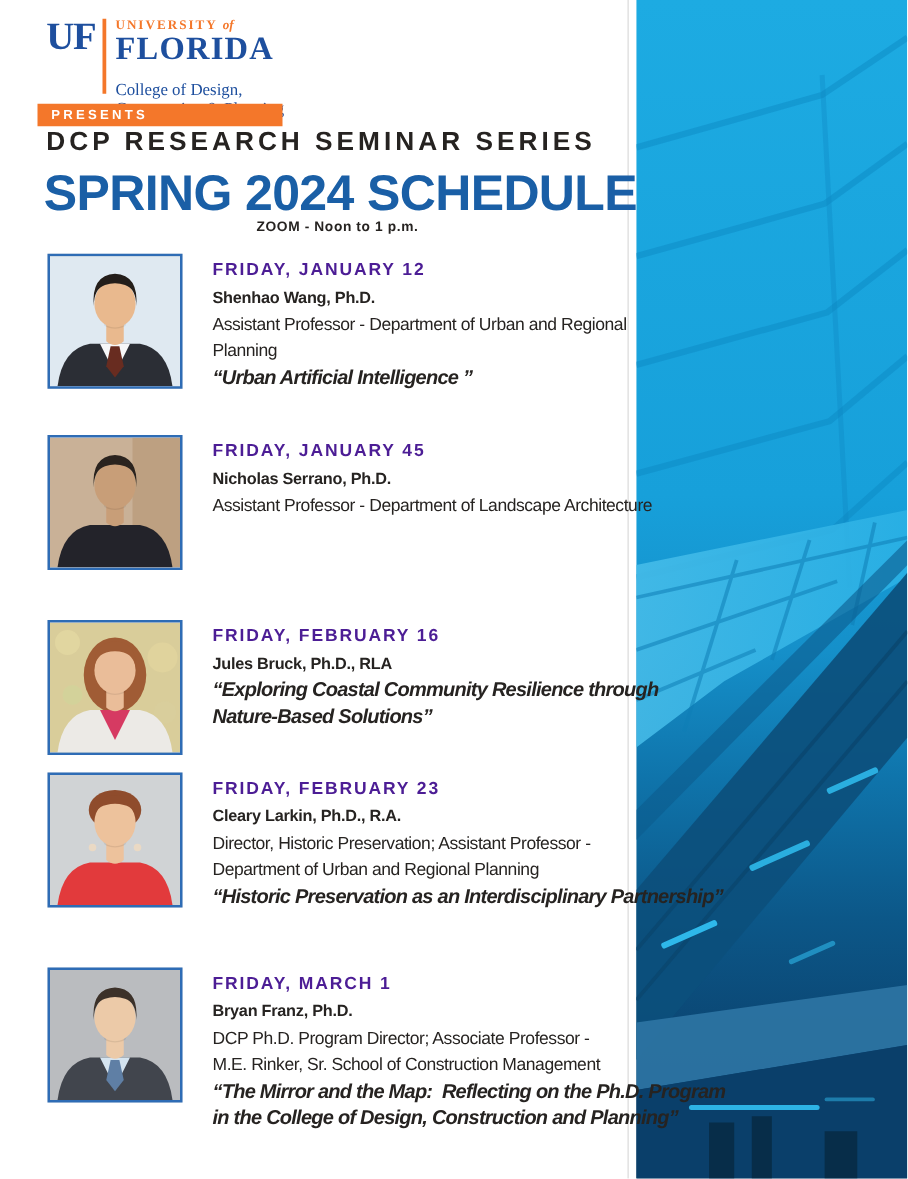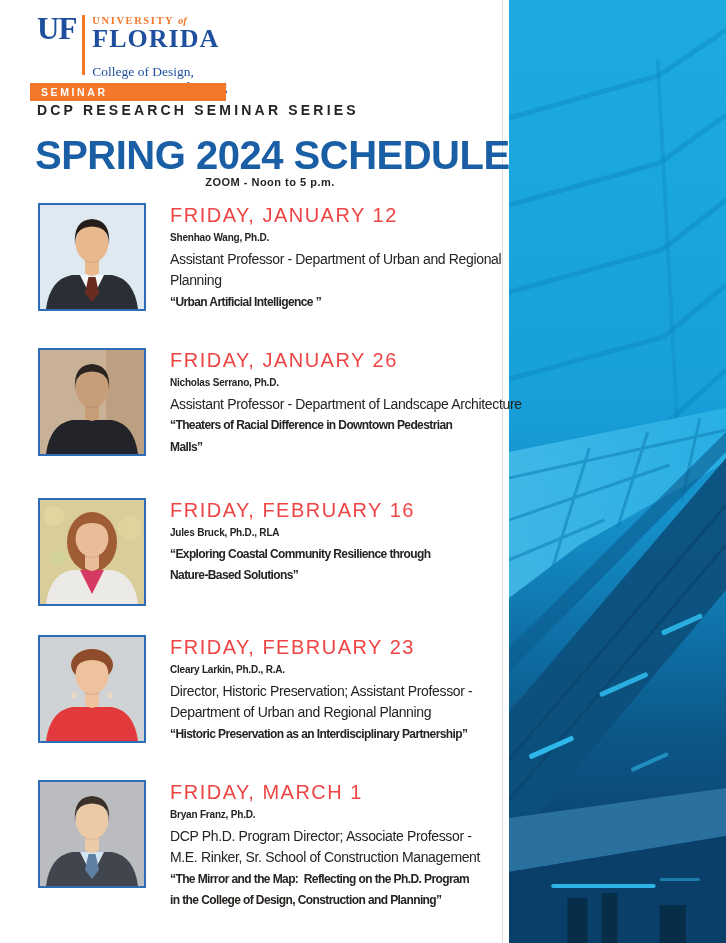--- a/index.html
+++ b/index.html
@@ -23,45 +23,45 @@
   .uf-university i{letter-spacing:0}
   .uf-florida{font-family:"Liberation Serif",serif;font-weight:700;font-size:26px;line-height:25px;
               letter-spacing:1px;color:var(--uf-blue,#1E4F9E)}
   .uf-college{font-family:"Liberation Serif",serif;font-size:13.5px;line-height:15px;
               color:var(--uf-blue,#1E4F9E);margin-top:13px}
 
   
   .presents{position:absolute;left:30px;top:83px;width:196px;height:18px;
             background:var(--uf-orange,#F4772A);color:#fff;font-size:10.5px;font-weight:700;
             letter-spacing:2.6px;line-height:18px;padding-left:11px}
-  .series-title{position:absolute;left:37px;top:102px;font-size:14px;font-weight:800;
+  .series-title{position:absolute;left:37px;top:102px;font-size:21px;font-weight:800;
                 letter-spacing:3.2px;color:var(--text-dark,#262321);white-space:nowrap}
   .schedule-title{position:absolute;left:35px;top:133px;font-size:40px;line-height:44px;font-weight:800;
                   letter-spacing:-0.5px;color:var(--title-blue,#1A5FA6);white-space:nowrap}
   .time-note{position:absolute;left:36px;top:176px;width:468px;text-align:center;
              font-size:11px;font-weight:700;letter-spacing:0.5px;color:var(--text-dark,#262321)}
 
   
   .entries{position:absolute;left:38px;top:203px;width:472px}
   .entry{display:flex}
   .entry:nth-child(1){margin-bottom:35px}
   .entry:nth-child(2){margin-bottom:40px}
-  .entry:nth-child(3){margin-bottom:29px}
-  .entry:nth-child(4){margin-bottom:35px}
+  .entry:nth-child(3){margin-bottom:14px}
+  .entry:nth-child(4){margin-bottom:46px}
   .photo{width:108px;height:108px;flex:0 0 108px;border:2px solid var(--photo-border,#2E6CB5);
          background:#e8e8e8;overflow:hidden}
   .photo svg{display:block;width:100%;height:100%}
   .info{margin-left:24px;padding-top:2px;width:348px}
-  .date{color:#ef4444;font-size:20px;line-height:20px;font-weight:400;letter-spacing:1.5px;
+  .date{color:#4c1d95;font-size:14px;line-height:20px;font-weight:700;letter-spacing:1.5px;
         margin-bottom:2px;white-space:nowrap}
-  .speaker{font-size:10px;font-weight:700;letter-spacing:-0.2px;line-height:21.5px;
+  .speaker{font-size:13px;font-weight:700;letter-spacing:-0.2px;line-height:21.5px;
            color:var(--text-dark,#262321)}
   .role{font-size:14px;font-weight:400;letter-spacing:-0.35px;line-height:21.5px;
         color:var(--text-dark,#262321);white-space:pre}
-  .talk{font-size:12px;font-weight:700;letter-spacing:-0.6px;line-height:21.5px;
+  .talk{font-size:16px;font-weight:700;font-style:italic;letter-spacing:-0.6px;line-height:21.5px;
         color:var(--text-dark,#262321);white-space:pre}
 </style>
 </head>
 <body>
 
 <div class="page">
 
   <div class="band">
     <svg viewBox="0 0 216 943" preserveAspectRatio="none">
       <defs>
@@ -125,24 +125,24 @@
   <header>
     <div class="logo">
       <div class="uf-mark">UF</div>
       <div class="logo-divider"></div>
       <div class="logo-right">
         <div class="uf-university"><span>UNIVERSITY</span> <i>of</i></div>
         <div class="uf-florida">FLORIDA</div>
         <div class="uf-college"><span>College of Design,</span><br><span>Construction &amp; Planning</span></div>
       </div>
     </div>
-    <div class="presents">SEMINAR</div>
+    <div class="presents">PRESENTS</div>
     <h1 class="series-title">DCP RESEARCH SEMINAR SERIES</h1>
     <h2 class="schedule-title">SPRING 2024 SCHEDULE</h2>
-    <div class="time-note">ZOOM - Noon to 5 p.m.</div>
+    <div class="time-note">ZOOM - Noon to 1 p.m.</div>
   </header>
 
   <main class="entries">
 
     <section class="entry">
       <div class="photo" aria-label="Portrait of Shenhao Wang">
           <svg viewBox="0 0 104 104" preserveAspectRatio="none">
             <rect width="104" height="104" fill="#dfe9f1"></rect>
             <path d="M6,104 Q10,74 32,70 L72,70 Q94,74 98,104 Z" fill="#2b2e35"></path>
             <path d="M40,70 L52,94 L64,70 Z" fill="#f6f7f8"></path>
@@ -168,25 +168,23 @@
             <rect width="104" height="104" fill="#c9b197"></rect>
             <rect x="66" width="38" height="104" fill="#bda081"></rect>
             <path d="M6,104 Q10,74 32,70 L72,70 Q94,74 98,104 Z" fill="#23232a"></path>
             <path d="M45,52 h14 v16 q-7,6 -14,0 Z" fill="#c89e78"></path>
             <ellipse cx="52" cy="54" rx="9" ry="4" fill="#000" opacity="0.08"></ellipse>
             <ellipse cx="52" cy="38" rx="16.5" ry="19" fill="#c89e78"></ellipse>
             <path d="M35,40 Q33,15 52,14 Q71,15 69,40 Q69,26 60,23 Q52,20 44,23 Q35,26 35,40 Z" fill="#2a231e"></path>
           </svg>
         </div>
       <div class="info">
-        <h3 class="date">FRIDAY, JANUARY 26</h3>
+        <h3 class="date">FRIDAY, JANUARY 45</h3>
         <p class="speaker">Nicholas Serrano, Ph.D.</p>
         <p class="role">Assistant Professor - Department of Landscape Architecture</p>
-        <p class="talk">“Theaters of Racial Difference in Downtown Pedestrian
-Malls”</p>
       </div>
     </section>
 
     <section class="entry">
       <div class="photo" aria-label="Portrait of Jules Bruck">
           <svg viewBox="0 0 104 104" preserveAspectRatio="none">
             <rect width="104" height="104" fill="#d9cd9a"></rect>
             <g opacity="0.5">
               <circle cx="14" cy="16" r="10" fill="#eadfa6"></circle>
               <circle cx="90" cy="28" r="12" fill="#e8d9a0"></circle>

